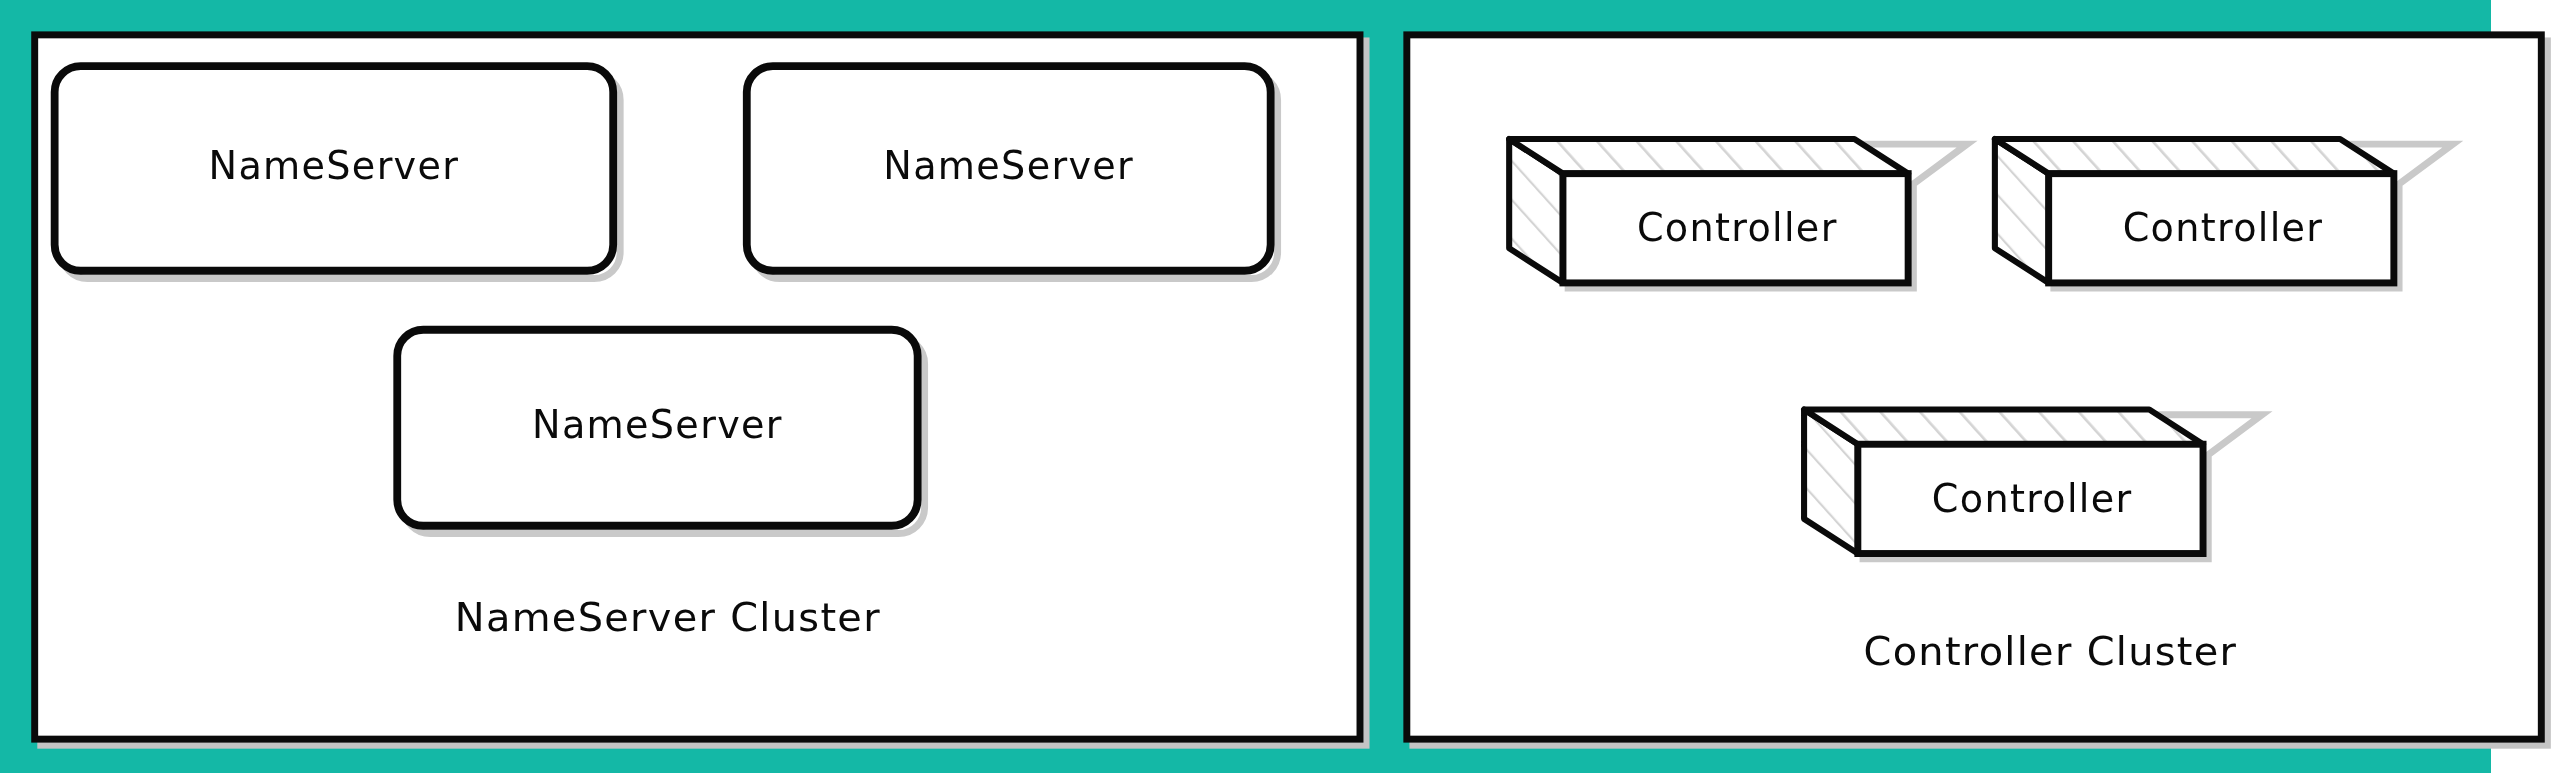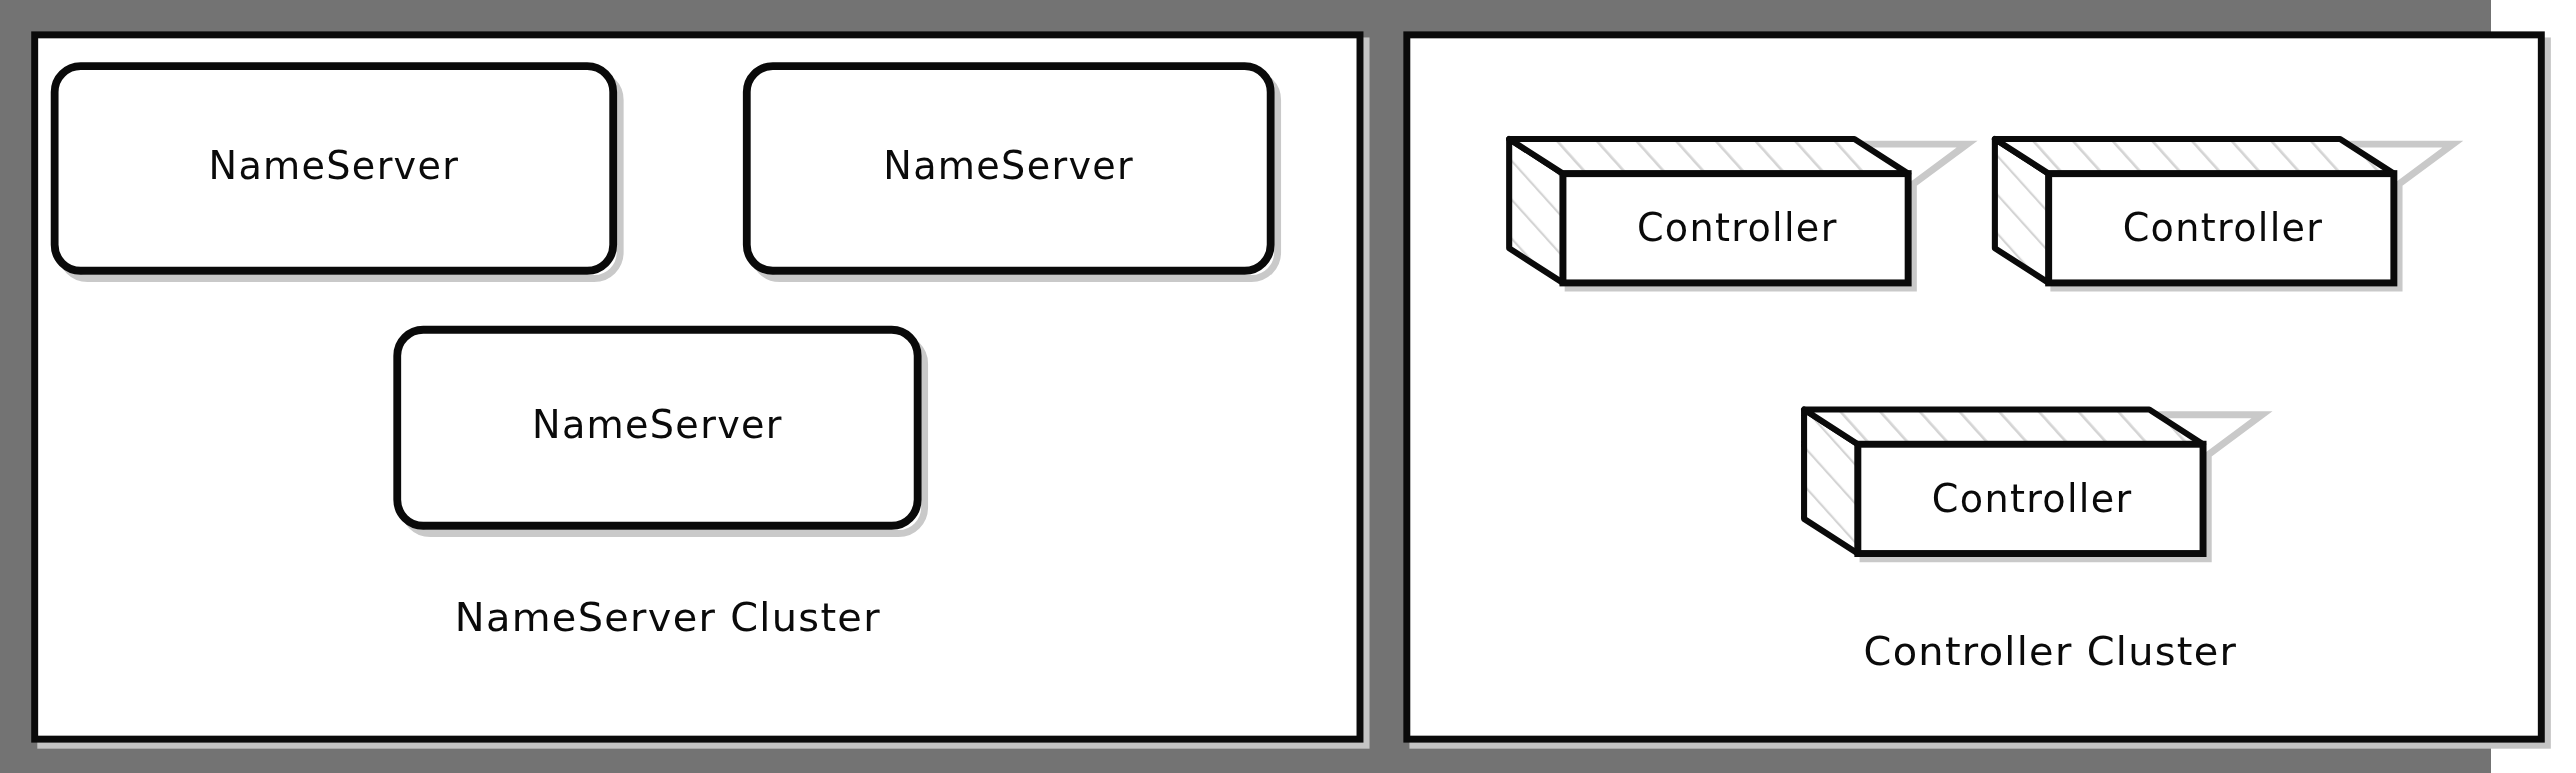--- a/index.html
+++ b/index.html
@@ -10,21 +10,21 @@
   body {
     width: 2576px;
     height: 774px;
     overflow: hidden;
     font-family: "DejaVu Sans", sans-serif;
   }
   #stage {
     position: relative;
     width: 2491px;
     height: 774px;
-    background: #737373;
+    background: #14b8a6;
   }
   svg#diagram {
     display: block;
     width: 2576px;
     height: 774px;
   }
   .node-label {
     font-family: "DejaVu Sans", sans-serif;
     font-size: 44px;
     fill: #0a0a0a;

